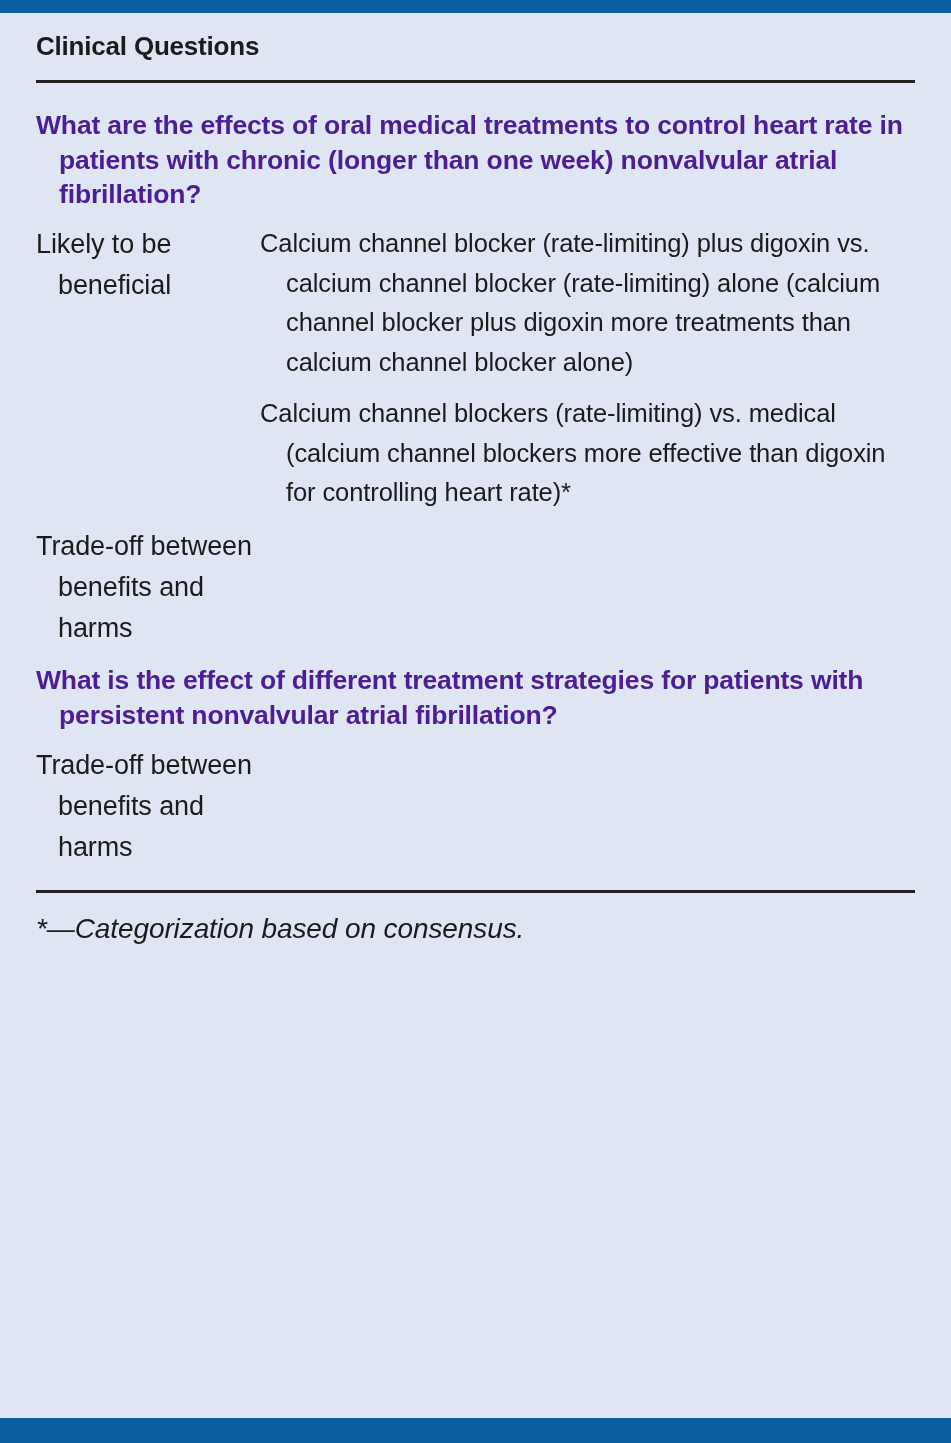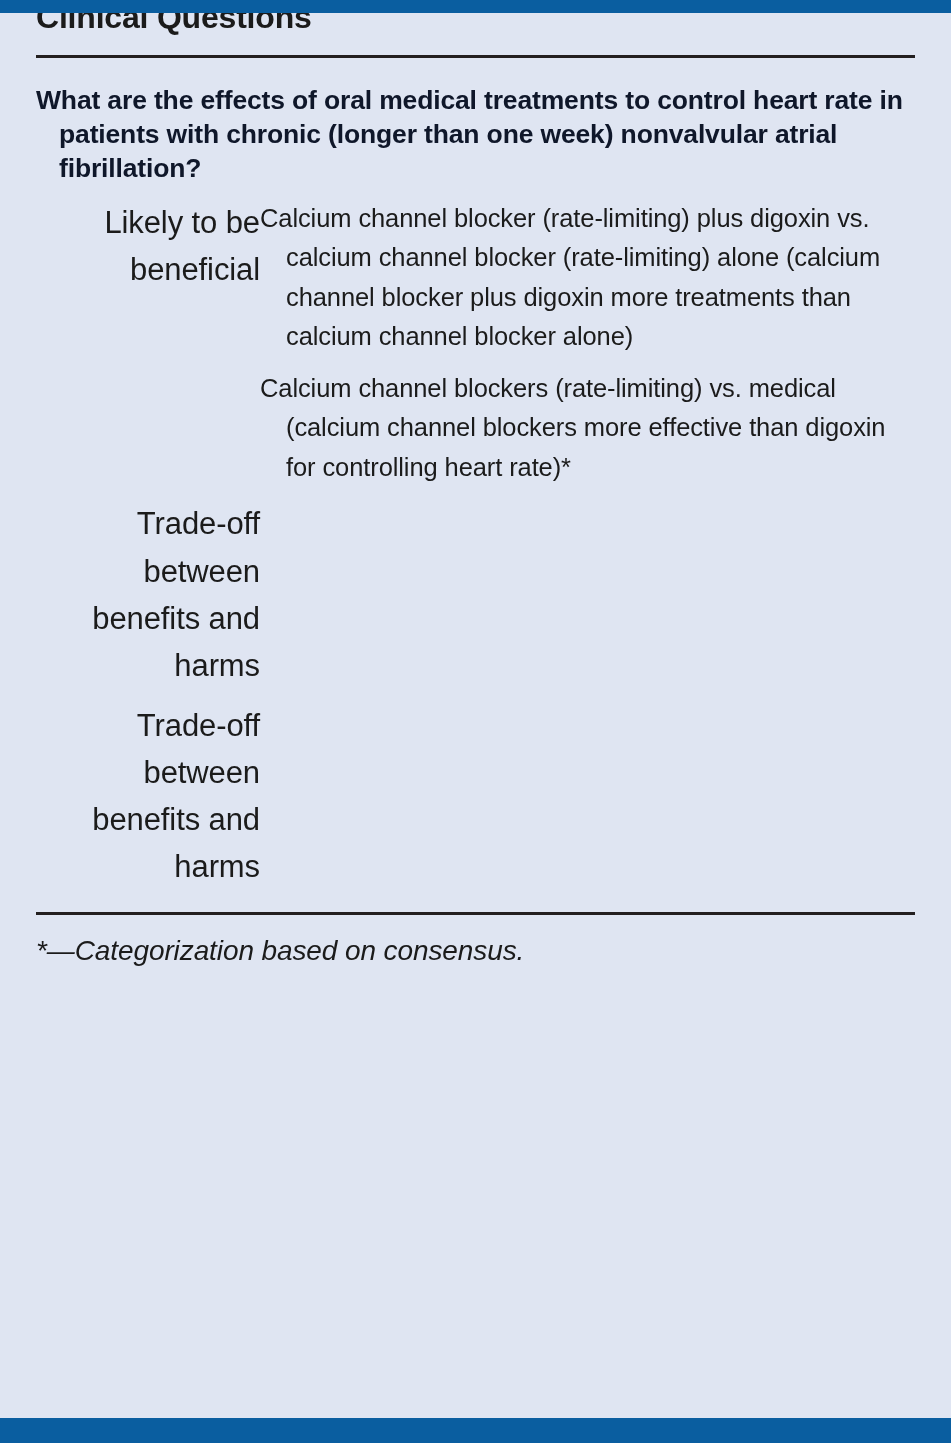--- a/index.html
+++ b/index.html
@@ -53,21 +53,22 @@
   }
 
   #content {
     position: relative;
     z-index: 2;
     padding: 0 36px;
   }
 
   .card-title {
     margin: 0;
-    font-size: 32px;
+    padding-top: 32px;
+    font-size: 26px;
     font-weight: bold;
     letter-spacing: -0.2px;
     color: #1b1b1b;
     line-height: 1.08;
   }
 
   .hr {
     height: 0;
     border: 0;
     border-top: 3px solid #231f20;
@@ -76,46 +77,45 @@
   .hr.under-title {
     margin-top: 20px;
   }
   .hr.above-footnote {
     margin-top: 22px;
   }
 
   .question {
     font-size: 26.5px;
     font-weight: bold;
-    color: #0f172a;
+    color: #4c1d95;
     line-height: 1.30;
     padding-left: 23px;
     text-indent: -23px;
     letter-spacing: -0.15px;
   }
   .question.q1 { margin-top: 25px; }
   .question.q2 { margin-top: 14px; }
 
   .row {
     display: flex;
     align-items: flex-start;
     margin-top: 13px;
   }
 
   .row-label {
     flex: 0 0 224px;
     width: 224px;
     box-sizing: border-box;
-    font-size: 31px;
+    font-size: 27px;
     color: #1b1b1b;
     line-height: 1.52;
     padding-left: 22px;
     text-indent: -22px;
     letter-spacing: -0.1px;
-    text-align: right;
   }
 
   .row-body {
     flex: 1 1 auto;
     min-width: 0;
   }
 
   .entry {
     font-size: 25.5px;
     color: #1b1b1b;
@@ -157,20 +157,21 @@
       <div class="row-body">
         <div class="entry">Calcium channel blocker (rate-limiting) plus digoxin vs. calcium channel blocker (rate-limiting) alone (calcium channel blocker plus digoxin more treatments than calcium channel blocker alone)</div>
         <div class="entry">Calcium channel blockers (rate-limiting) vs. medical (calcium channel blockers more effective than digoxin for controlling heart rate)*</div>
       </div>
     </div>
 
     <div class="row">
       <div class="row-label">Trade-off between benefits and harms</div>
     </div>
 
+    <div class="question q2">What is the effect of different treatment strategies for patients with persistent nonvalvular atrial fibrillation?</div>
 
     <div class="row">
       <div class="row-label">Trade-off between benefits and harms</div>
     </div>
 
     <div class="hr above-footnote"></div>
 
     <div class="footnote">*—Categorization based on consensus.</div>
 
   </div>

